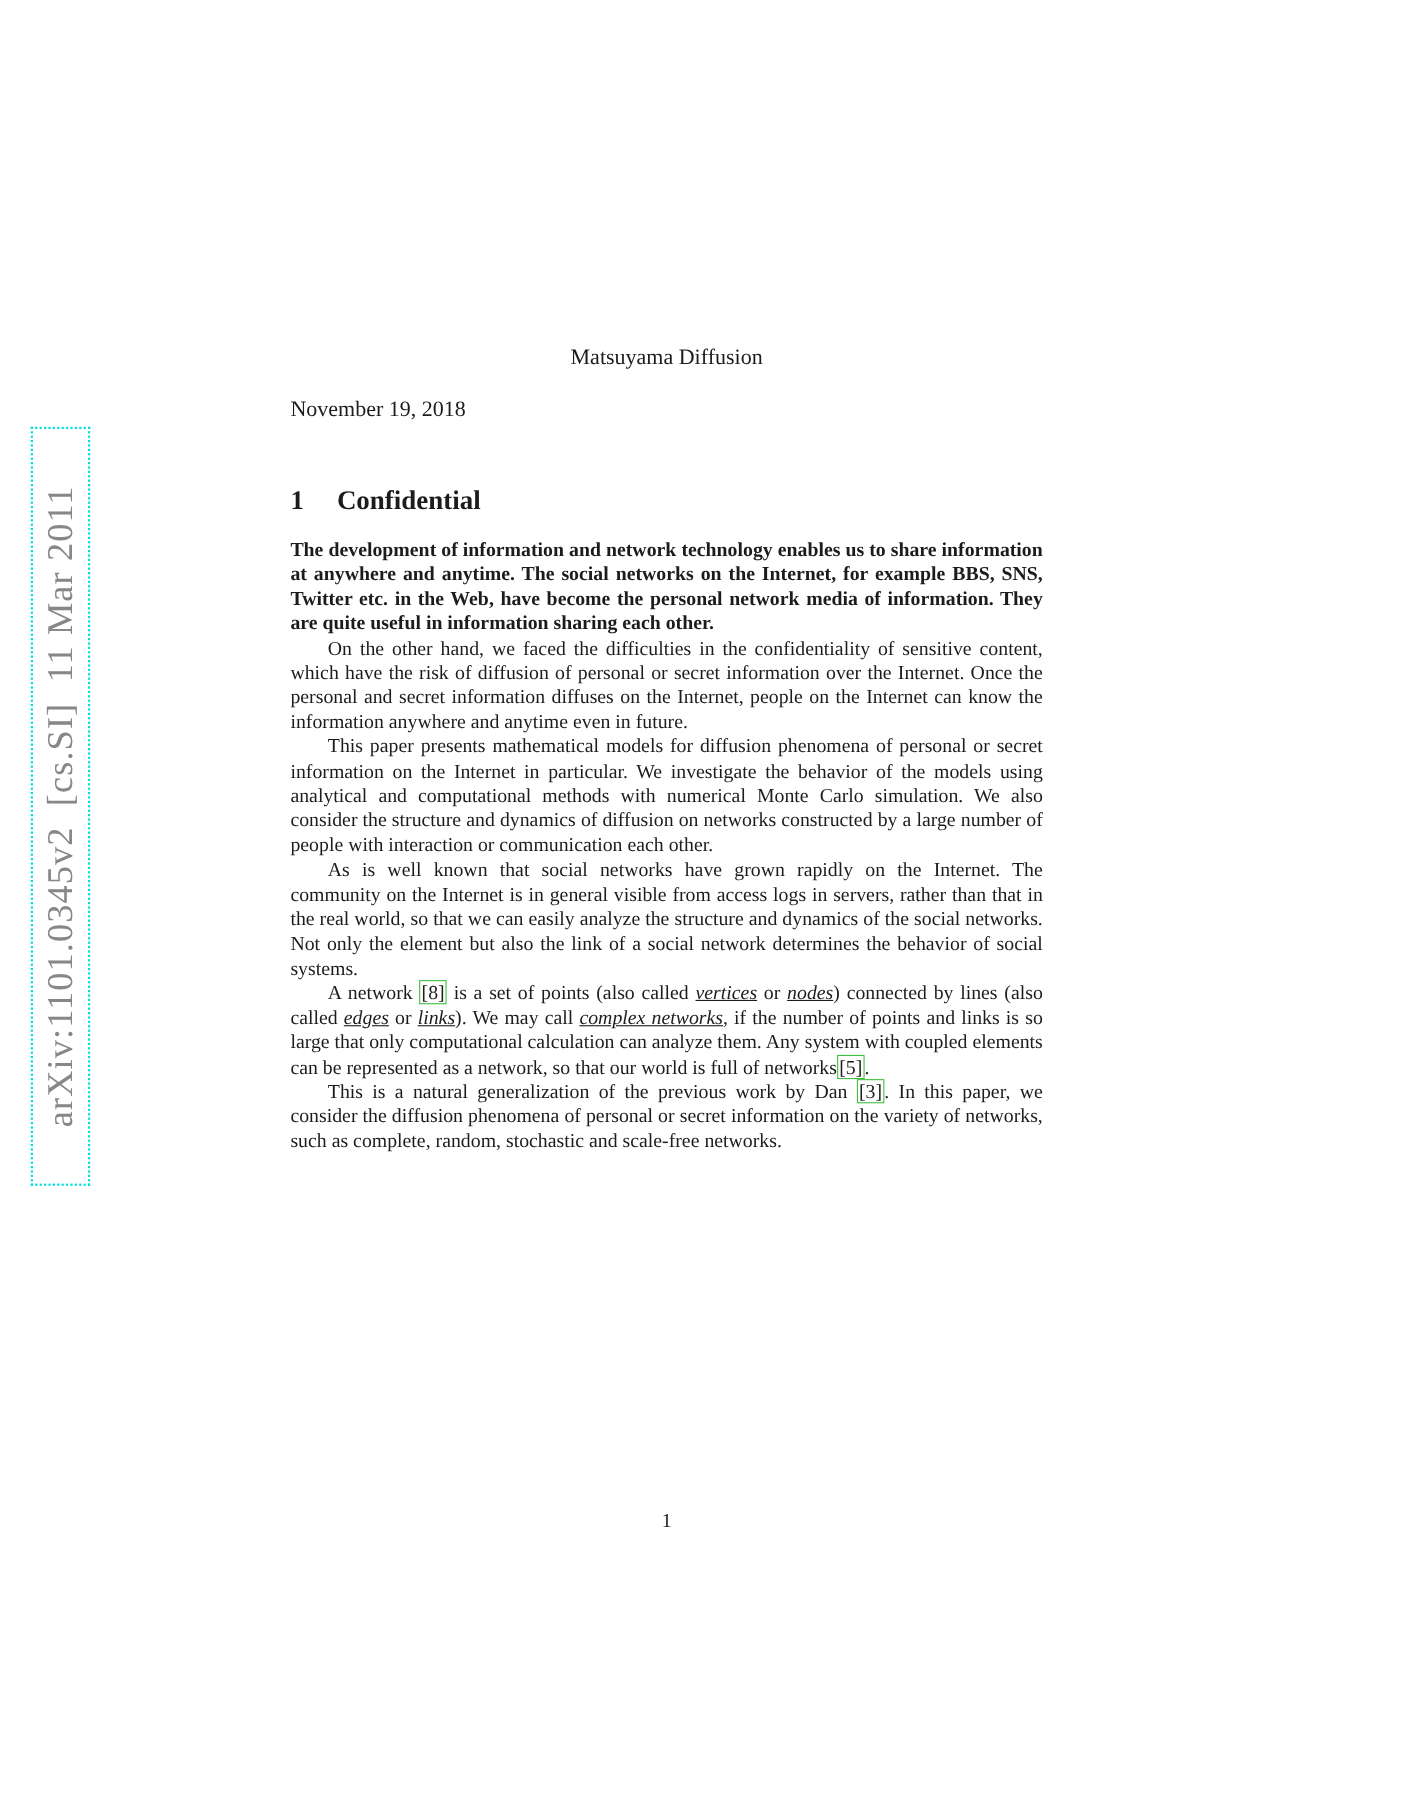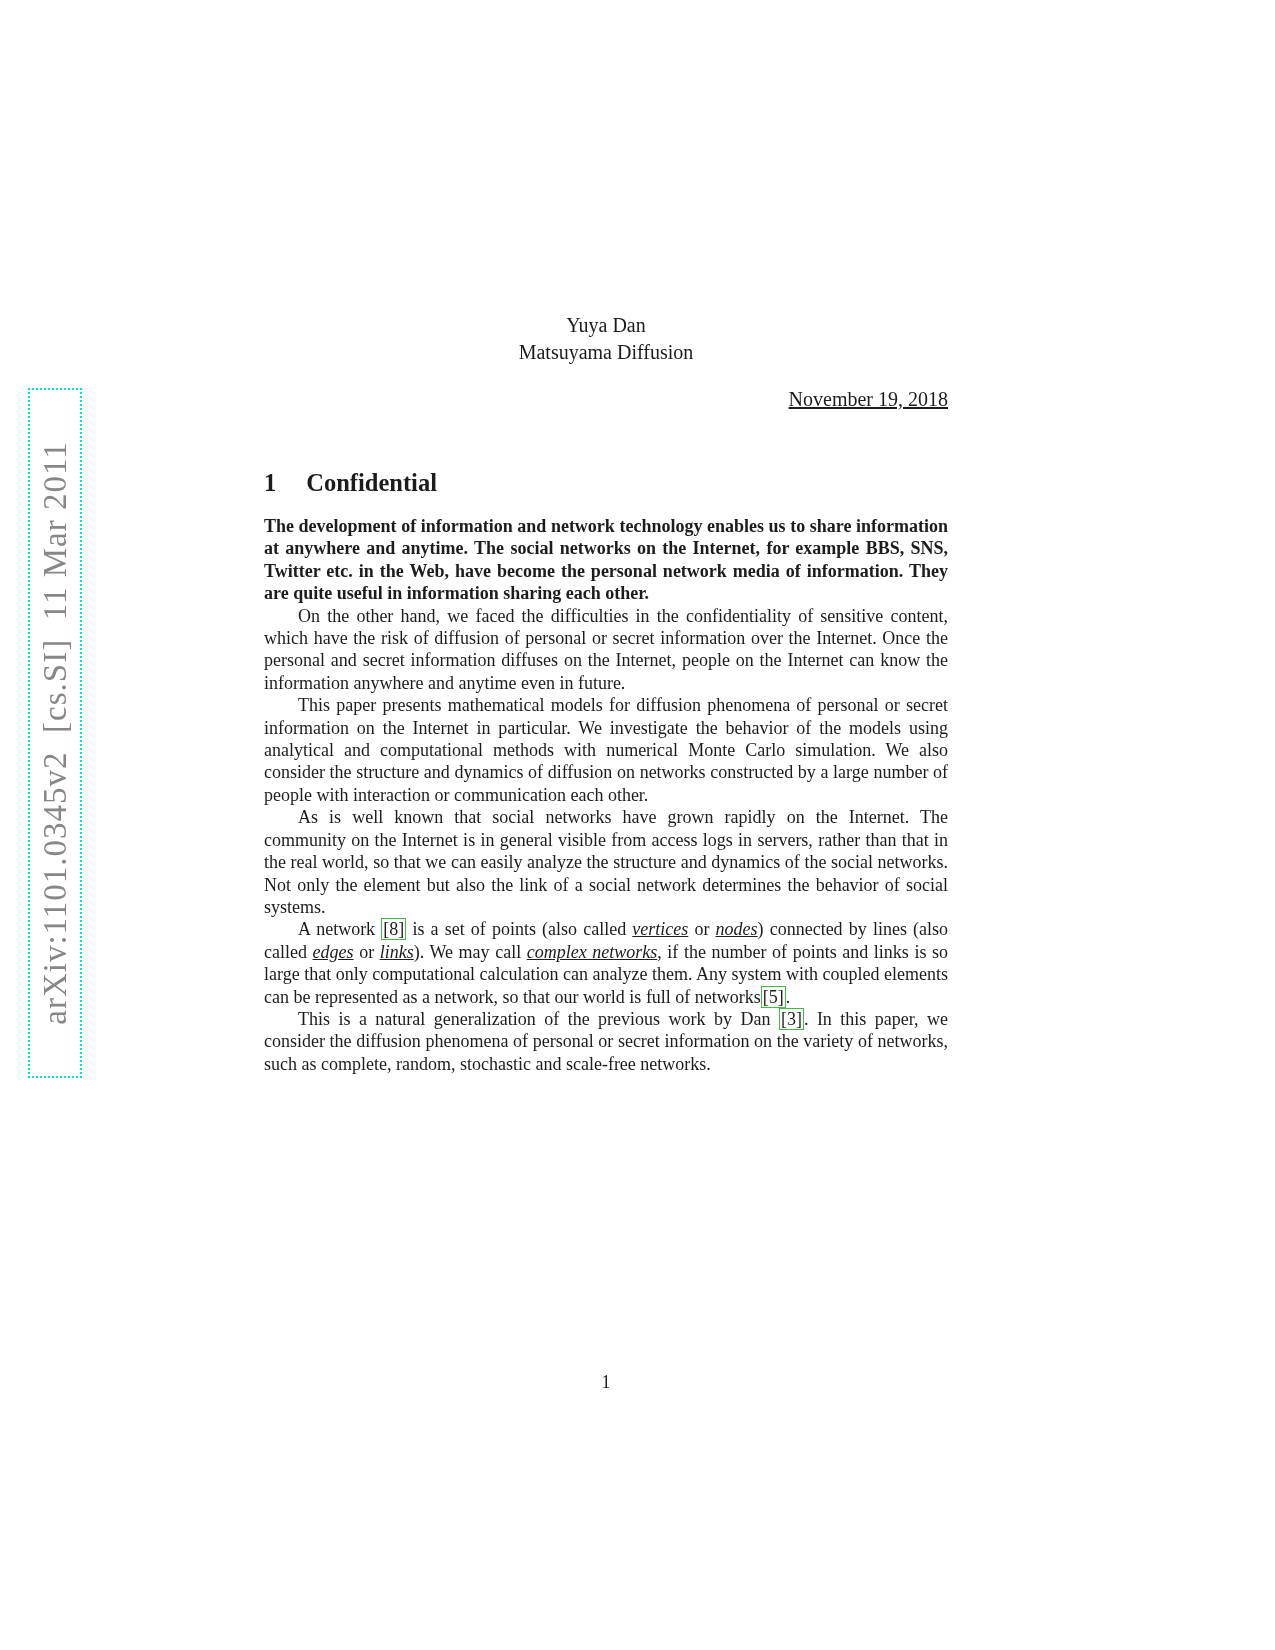--- a/index.html
+++ b/index.html
@@ -52,25 +52,24 @@
     margin: 0 0 36px 0;
     line-height: 1.25;
   }
   .author, .affiliation {
     text-align: center;
     font-size: 20px;
     line-height: 27px;
     margin: 0;
   }
   .date {
-    text-align: right;
+    text-align: left;
     font-size: 20px;
     line-height: 27px;
     margin: 20px 0 0 0;
-    text-decoration: underline;
   }
   .section-heading {
     font-size: 24.5px;
     font-weight: bold;
     margin: 56px 0 18px 0;
   }
   .sec-num { margin-right: 30px; }
 
   p {
     margin: 0;
@@ -102,21 +101,20 @@
 </head>
 <body>
 
 <div class="arxiv-stamp">
   <span class="stamp-text">arXiv:1101.0345v2  [cs.SI]  11 Mar 2011</span>
 </div>
 
 <div class="content">
 
 
-  <div class="author">Yuya Dan</div>
   <div class="affiliation">Matsuyama Diffusion</div>
   <div class="date">November 19, 2018</div>
 
   <h2 class="section-heading"><span class="sec-num">1</span><span class="sec-title">Confidential</span></h2>
 
   <p class="noindent">The development of information and network technology enables us to share information at anywhere and anytime. The social networks on the Internet, for example BBS, SNS, Twitter etc. in the Web, have become the personal network media of information. They are quite useful in information sharing each other.</p>
 
   <p>On the other hand, we faced the difficulties in the confidentiality of sensitive content, which have the risk of diffusion of personal or secret information over the Internet. Once the personal and secret information diffuses on the Internet, people on the Internet can know the information anywhere and anytime even in future.</p>
 
   <p>This paper presents mathematical models for diffusion phenomena of personal or secret information on the Internet in particular. We investigate the behavior of the models using analytical and computational methods with numerical Monte Carlo simulation. We also consider the structure and dynamics of diffusion on networks constructed by a large number of people with interaction or communication each other.</p>

